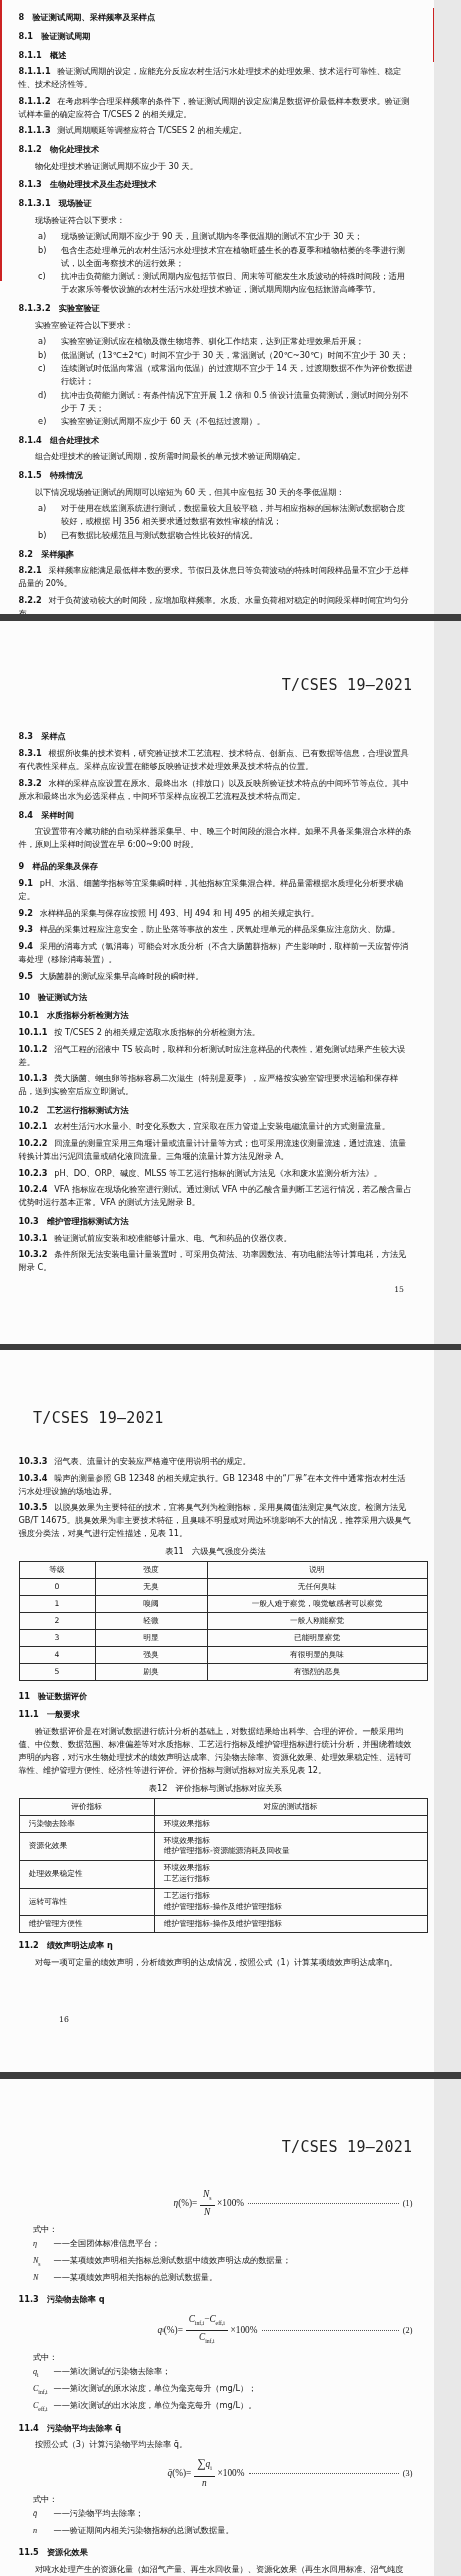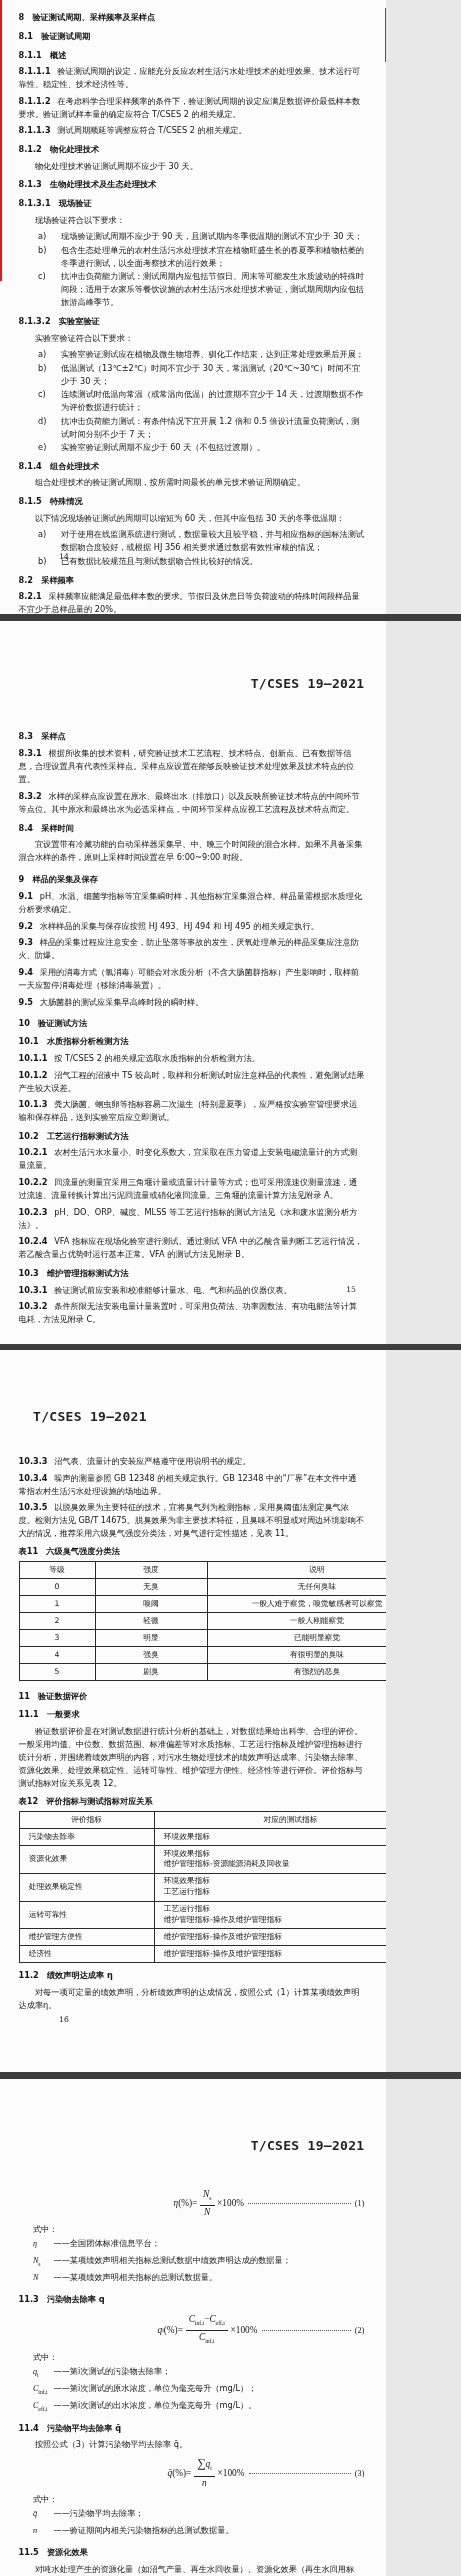--- a/index.html
+++ b/index.html
@@ -1,31 +1,31 @@
 <!DOCTYPE html>
 <html style="font-size:8.2px"><head>
 <meta charset="utf-8">
 <style>
   html,body{margin:0;padding:0;background:#e8e8e8;}
   body{width:462px;font-family:"DejaVu Sans","Liberation Sans",sans-serif;color:#151515;}
-  .page{position:relative;width:386px;background:#fcfcfc;overflow:hidden;}
+  .page{position:relative;width:386px;background:#fcfcfc;overflow:hidden;padding-left:48px;}
   .band{width:462px;height:6.7px;background:#3d3d3d;}
   .content{position:absolute;left:18.5px;right:21.6px;font-size:8.2px;line-height:13px;}
-  .hdr{position:absolute;font-family:"DejaVu Sans Mono","Liberation Mono",monospace;font-weight:700;font-size:13px;letter-spacing:0.3px;color:#222;}
+  .hdr{position:absolute;font-family:"DejaVu Sans Mono","Liberation Mono",monospace;font-weight:400;font-size:15px;letter-spacing:0.3px;color:#222;}
   .pnum{position:absolute;font-size:7.7px;color:#222;font-family:"DejaVu Serif","Liberation Serif",serif;margin-left:10px;}
   .h{font-weight:bold;margin:5.7px 0 2.6px;}
   .hl1{margin:8.2px 0 4.6px;}
   .h .hn{margin-right:8.2px;}
   .cl{margin:3.6px 0;}
   .cl .cn{font-weight:bold;margin-right:6.7px;margin-top:41px;}
   .pind{margin:3.6px 0;text-indent:2em;}
   .li{display:flex;margin:0.5px 0 0.5px 19.6px;}
   .lm{width:23px;flex:none;}
   .lt{flex:1;}
-  .tcap{text-align:left;font-weight:bold;margin:5.2px 0 3.1px;}
+  .tcap{text-align:center;font-weight:normal;margin:5.2px 0 3.1px;}
   table.tbl{width:409px;margin:2.1px auto 5.2px;border-collapse:collapse;border:1px solid #2b2b2b;font-size:7.7px;line-height:10.8px;}
   .tbl th,.tbl td{border:0.5px solid #2b2b2b;padding:2.6px 5.2px;font-weight:normal;}
   .t11 th,.t11 td{text-align:center;}
   .t12 th{text-align:center;}
   .t12 td{text-align:left;padding-left:9.3px;}
   .formula{display:flex;align-items:center;margin:7.2px 0 4.1px;}
   .fpad{flex:none;width:155px;}
   .fx{font-family:"Liberation Serif","DejaVu Serif",serif;font-size:9.3px;display:flex;align-items:center;}
   .fx i{font-style:italic;}
   .fx sub{font-size:5.7px;}
@@ -252,26 +252,20 @@
               <div>工艺运行指标</div>
               <div>维护管理指标-操作及维护管理指标</div>
             </td>
           </tr>
         <tr>
             <td>维护管理方便性</td>
             <td>
               <div>维护管理指标-操作及维护管理指标</div>
             </td>
           </tr>
-        <tr>
-            <td>经济性</td>
-            <td>
-              <div>维护管理指标-操作及维护管理指标</div>
-            </td>
-          </tr>
       </tbody>
     </table>
     <div class="h"><b class="hn">11.2</b><b>绩效声明达成率 η</b></div>
     <p class="pind">对每一项可定量的绩效声明，分析绩效声明的达成情况，按照公式（1）计算某项绩效声明达成率η。</p>
   </div>
   <div class="pnum" style="left:49px;top:665px">16</div>
 </div>
 
 <div class="band"></div>
 

